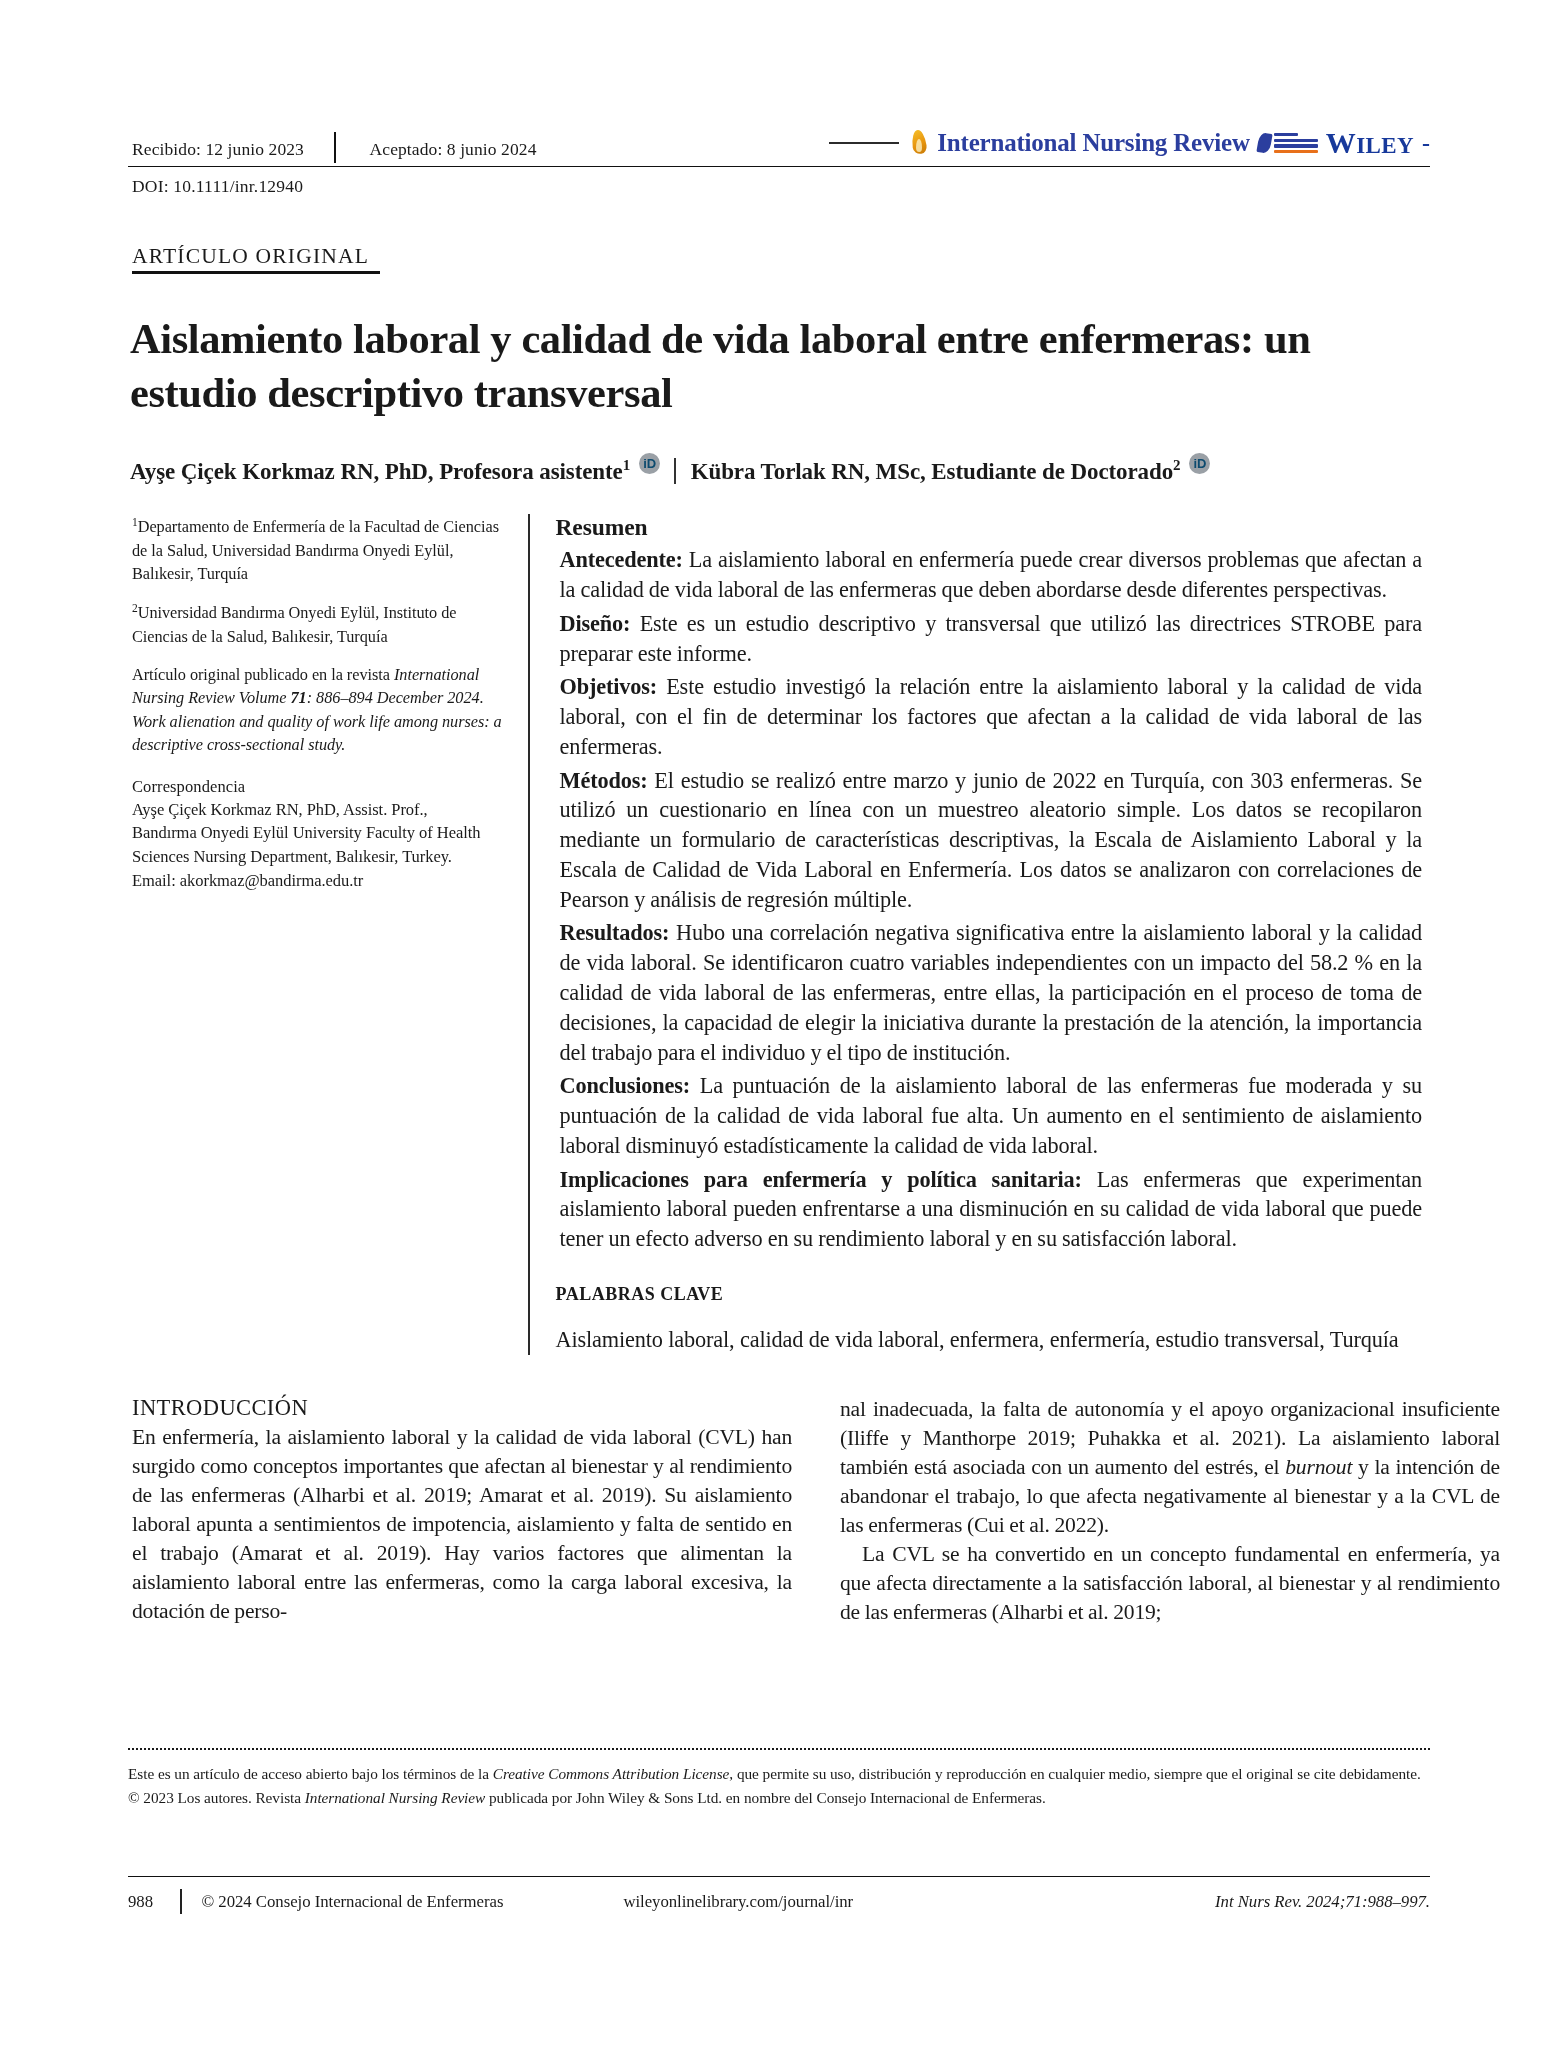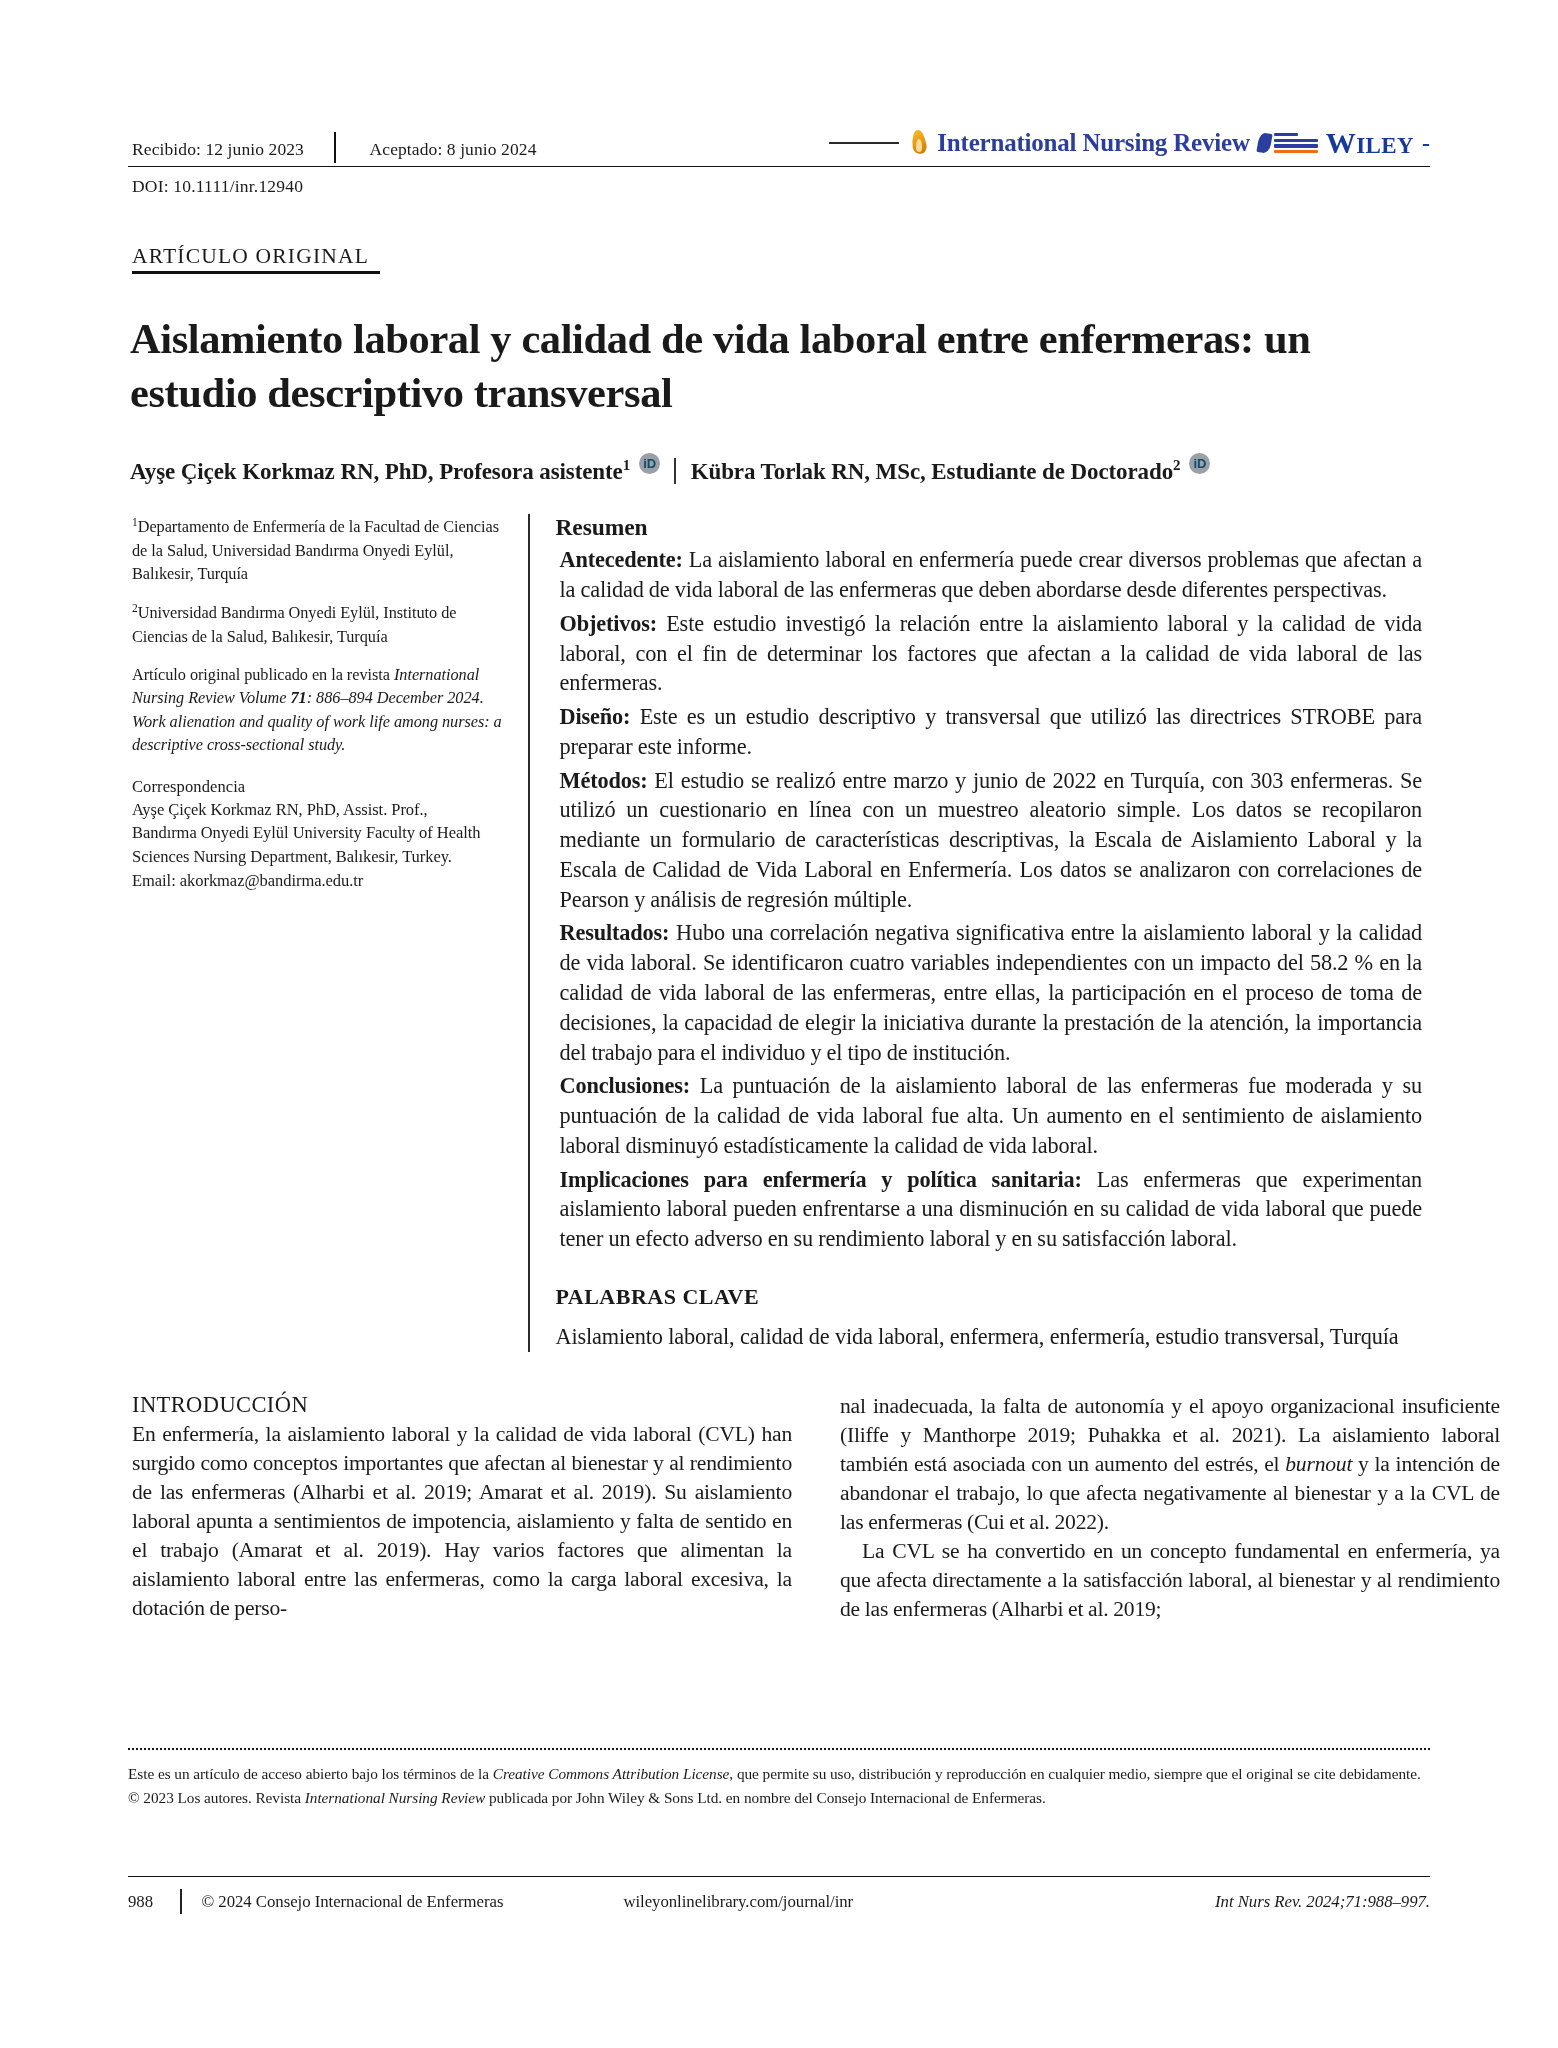--- a/index.html
+++ b/index.html
@@ -257,25 +257,25 @@
   .abs-p {
     font-size: 22.3px;
     line-height: 1.335;
     text-align: justify;
     letter-spacing: -0.15px;
     margin: 4px;
     word-spacing: -0.3px;
   }
   .abs-p b { font-weight: bold; }
   .kw-h {
-    font-size: 22px;
+    font-size: 18px;
     font-weight: bold;
     letter-spacing: 0.5px;
     margin-top: 30px;
-    margin-bottom: 12px;
+    margin-bottom: 20px;
   }
   .kw-p {
     font-size: 22.3px;
     line-height: 1.335;
     letter-spacing: -0.15px;
     max-width: 880px;
   }
 
   
   .body-cols {
@@ -421,24 +421,24 @@
 
     <div class="col-divider"></div>
 
     <div class="colR">
       <div class="abs-h">Resumen</div>
 
       <p class="abs-p">
         <b>Antecedente:</b><span> La aislamiento laboral en enfermería puede crear diversos problemas que afectan a la calidad de vida laboral de las enfermeras que deben abordarse desde diferentes perspectivas.</span>
       </p>
       <p class="abs-p">
+        <b>Diseño:</b><span> Este es un estudio descriptivo y transversal que utilizó las directrices STROBE para preparar este informe.</span>
+      </p>
+      <p class="abs-p">
         <b>Objetivos:</b><span> Este estudio investigó la relación entre la aislamiento laboral y la calidad de vida laboral, con el fin de determinar los factores que afectan a la calidad de vida laboral de las enfermeras.</span>
-      </p>
-      <p class="abs-p">
-        <b>Diseño:</b><span> Este es un estudio descriptivo y transversal que utilizó las directrices STROBE para preparar este informe.</span>
       </p>
       <p class="abs-p">
         <b>Métodos:</b><span> El estudio se realizó entre marzo y junio de 2022 en Turquía, con 303 enfermeras. Se utilizó un cuestionario en línea con un muestreo aleatorio simple. Los datos se recopilaron mediante un formulario de características descriptivas, la Escala de Aislamiento Laboral y la Escala de Calidad de Vida Laboral en Enfermería. Los datos se analizaron con correlaciones de Pearson y análisis de regresión múltiple.</span>
       </p>
       <p class="abs-p">
         <b>Resultados:</b><span> Hubo una correlación negativa significativa entre la aislamiento laboral y la calidad de vida laboral. Se identificaron cuatro variables independientes con un impacto del 58.2 % en la calidad de vida laboral de las enfermeras, entre ellas, la participación en el proceso de toma de decisiones, la capacidad de elegir la iniciativa durante la prestación de la atención, la importancia del trabajo para el individuo y el tipo de institución.</span>
       </p>
       <p class="abs-p">
         <b>Conclusiones:</b><span> La puntuación de la aislamiento laboral de las enfermeras fue moderada y su puntuación de la calidad de vida laboral fue alta. Un aumento en el sentimiento de aislamiento laboral disminuyó estadísticamente la calidad de vida laboral.</span>
       </p>

